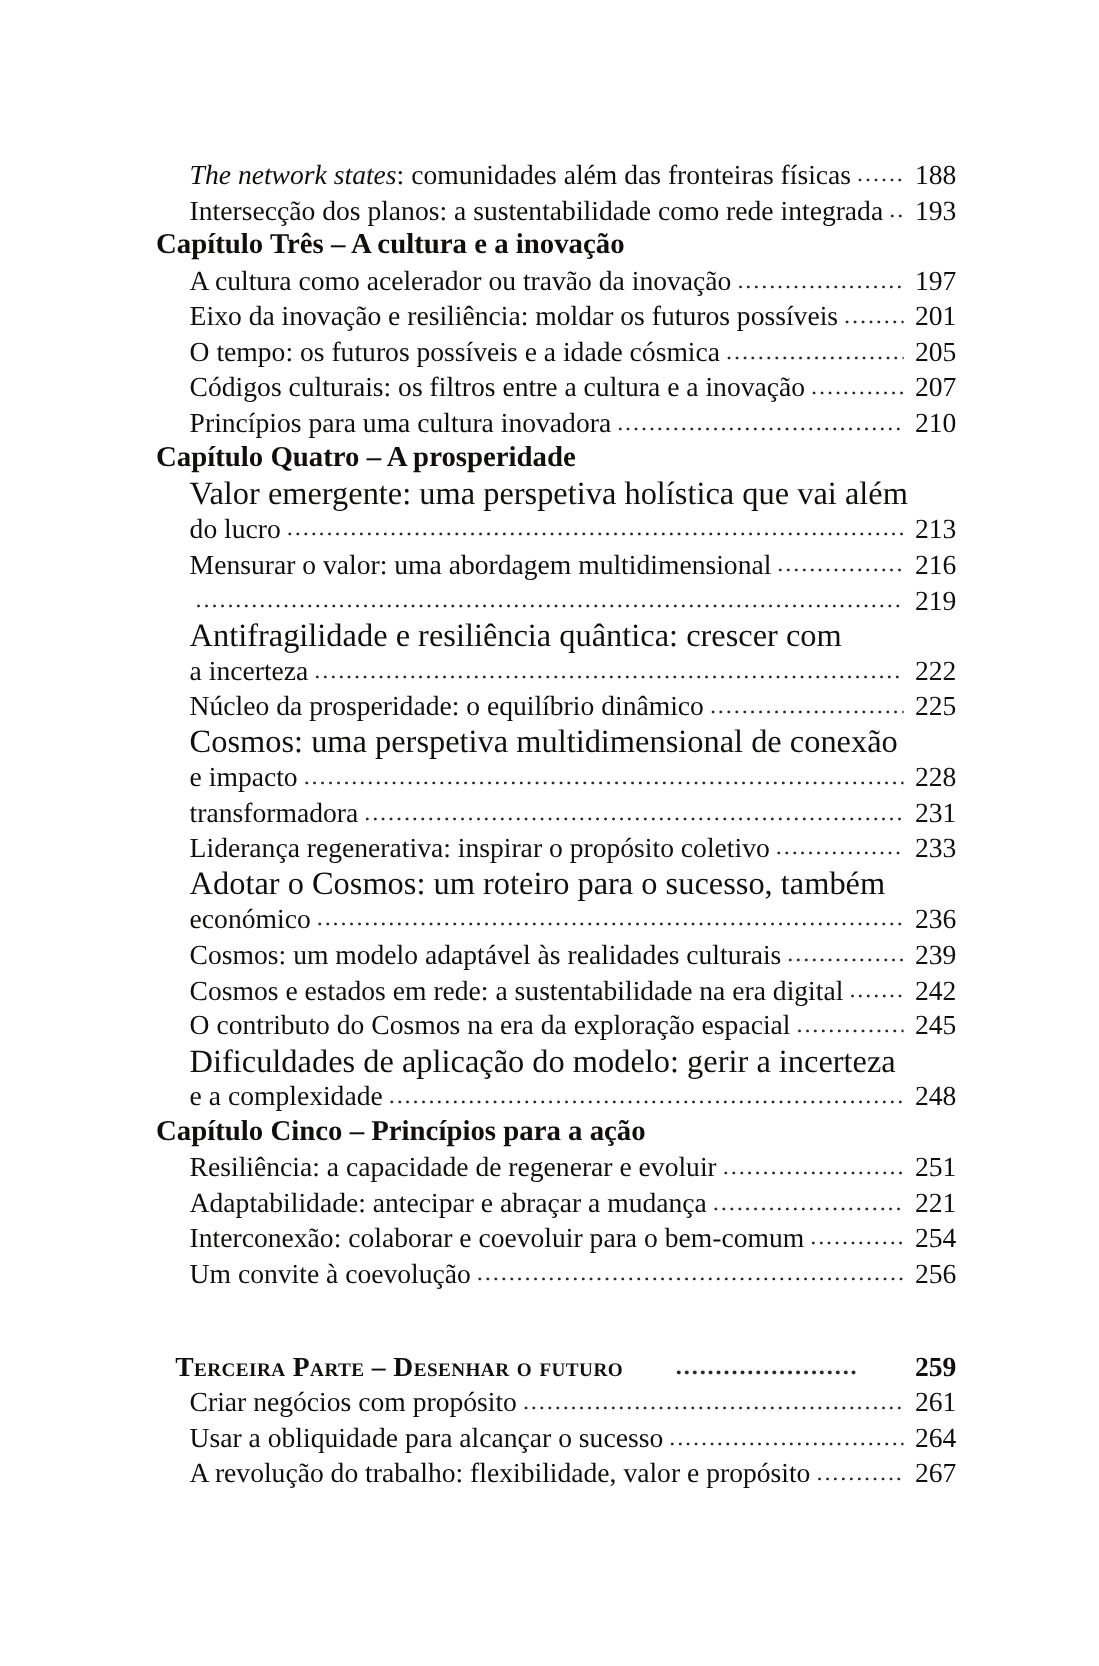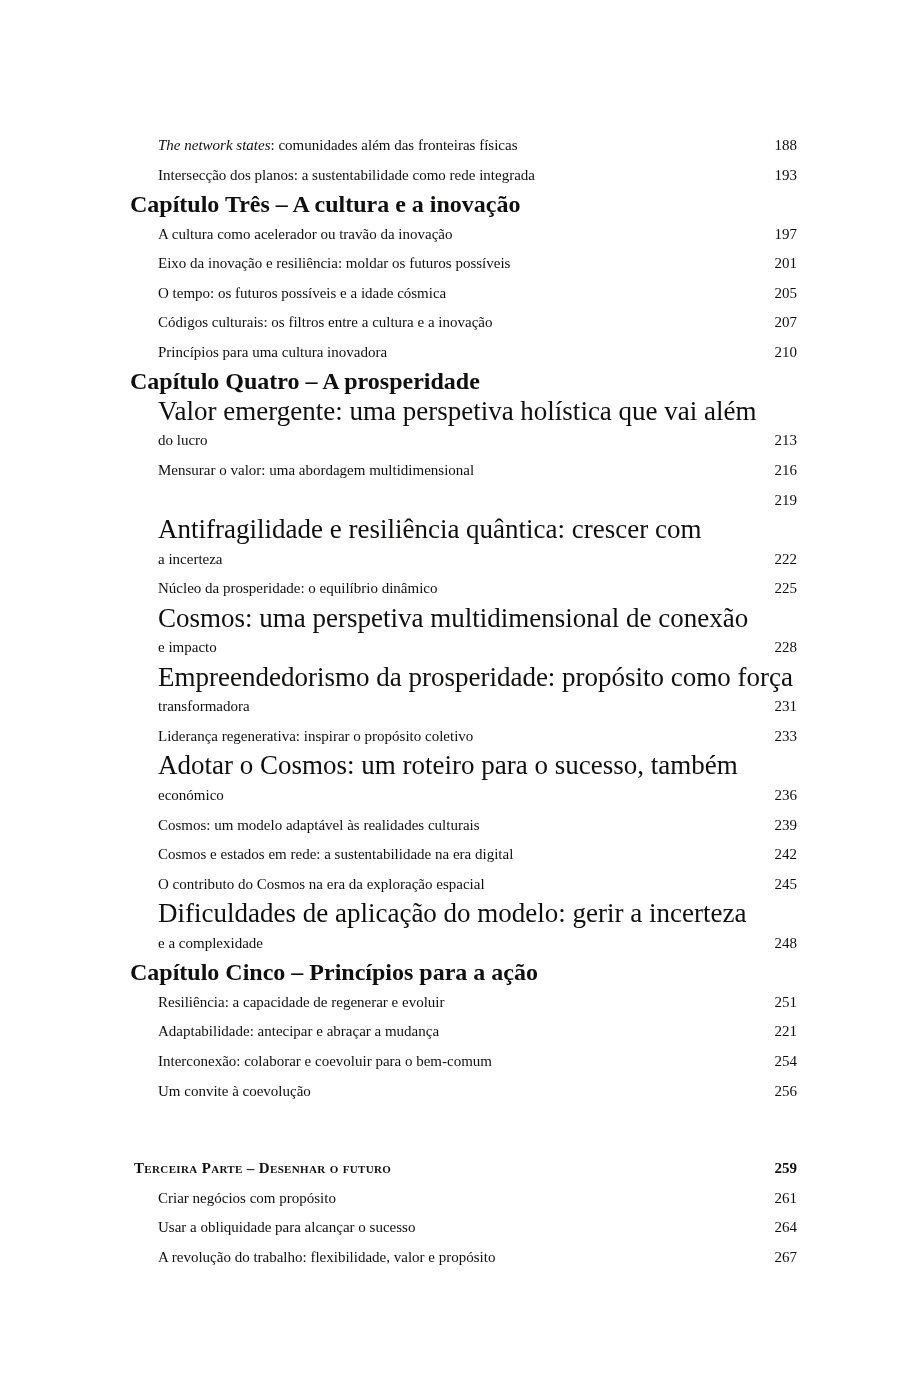--- a/index.html
+++ b/index.html
@@ -25,21 +25,21 @@
   }
 
   .toc-list {
     width: 667px;
   }
 
   
   .row {
     display: flex;
     align-items: flex-start;
-    font-size: 15px;
+    font-size: 23px;
     line-height: 29.55px;
     white-space: nowrap;
   }
 
   .row .label {
     flex: 0 1 auto;
     overflow: hidden;
     white-space: nowrap;
   }
 
@@ -78,21 +78,21 @@
   .chapter {
     font-weight: bold;
     font-size: 24px;
     line-height: 29.55px;
     margin-left: 0;
     white-space: nowrap;
   }
 
   
   .part {
-    margin-left: 4px;
+    margin-left: 16px;
     font-weight: bold;
     font-variant: small-caps;
     letter-spacing: 0.35px;
     gap: 39px;
   }
   .part .pageno {
     font-weight: bold;
     font-variant: normal;
     letter-spacing: 0;
   }
@@ -182,21 +182,20 @@
         <span class="label">Núcleo da prosperidade: o equilíbrio dinâmico</span>
         <span class="leader"></span>
         <span class="pageno">225</span>
       </div>
       <div class="wrap-first">Cosmos: uma perspetiva multidimensional de conexão</div>
       <div class="row entry">
         <span class="label">e impacto</span>
         <span class="leader"></span>
         <span class="pageno">228</span>
       </div>
-      <div class="wrap-first">Empreendedorismo da prosperidade: propósito como força</div>
       <div class="row entry">
         <span class="label">transformadora</span>
         <span class="leader"></span>
         <span class="pageno">231</span>
       </div>
       <div class="row entry">
         <span class="label">Liderança regenerativa: inspirar o propósito coletivo</span>
         <span class="leader"></span>
         <span class="pageno">233</span>
       </div>

